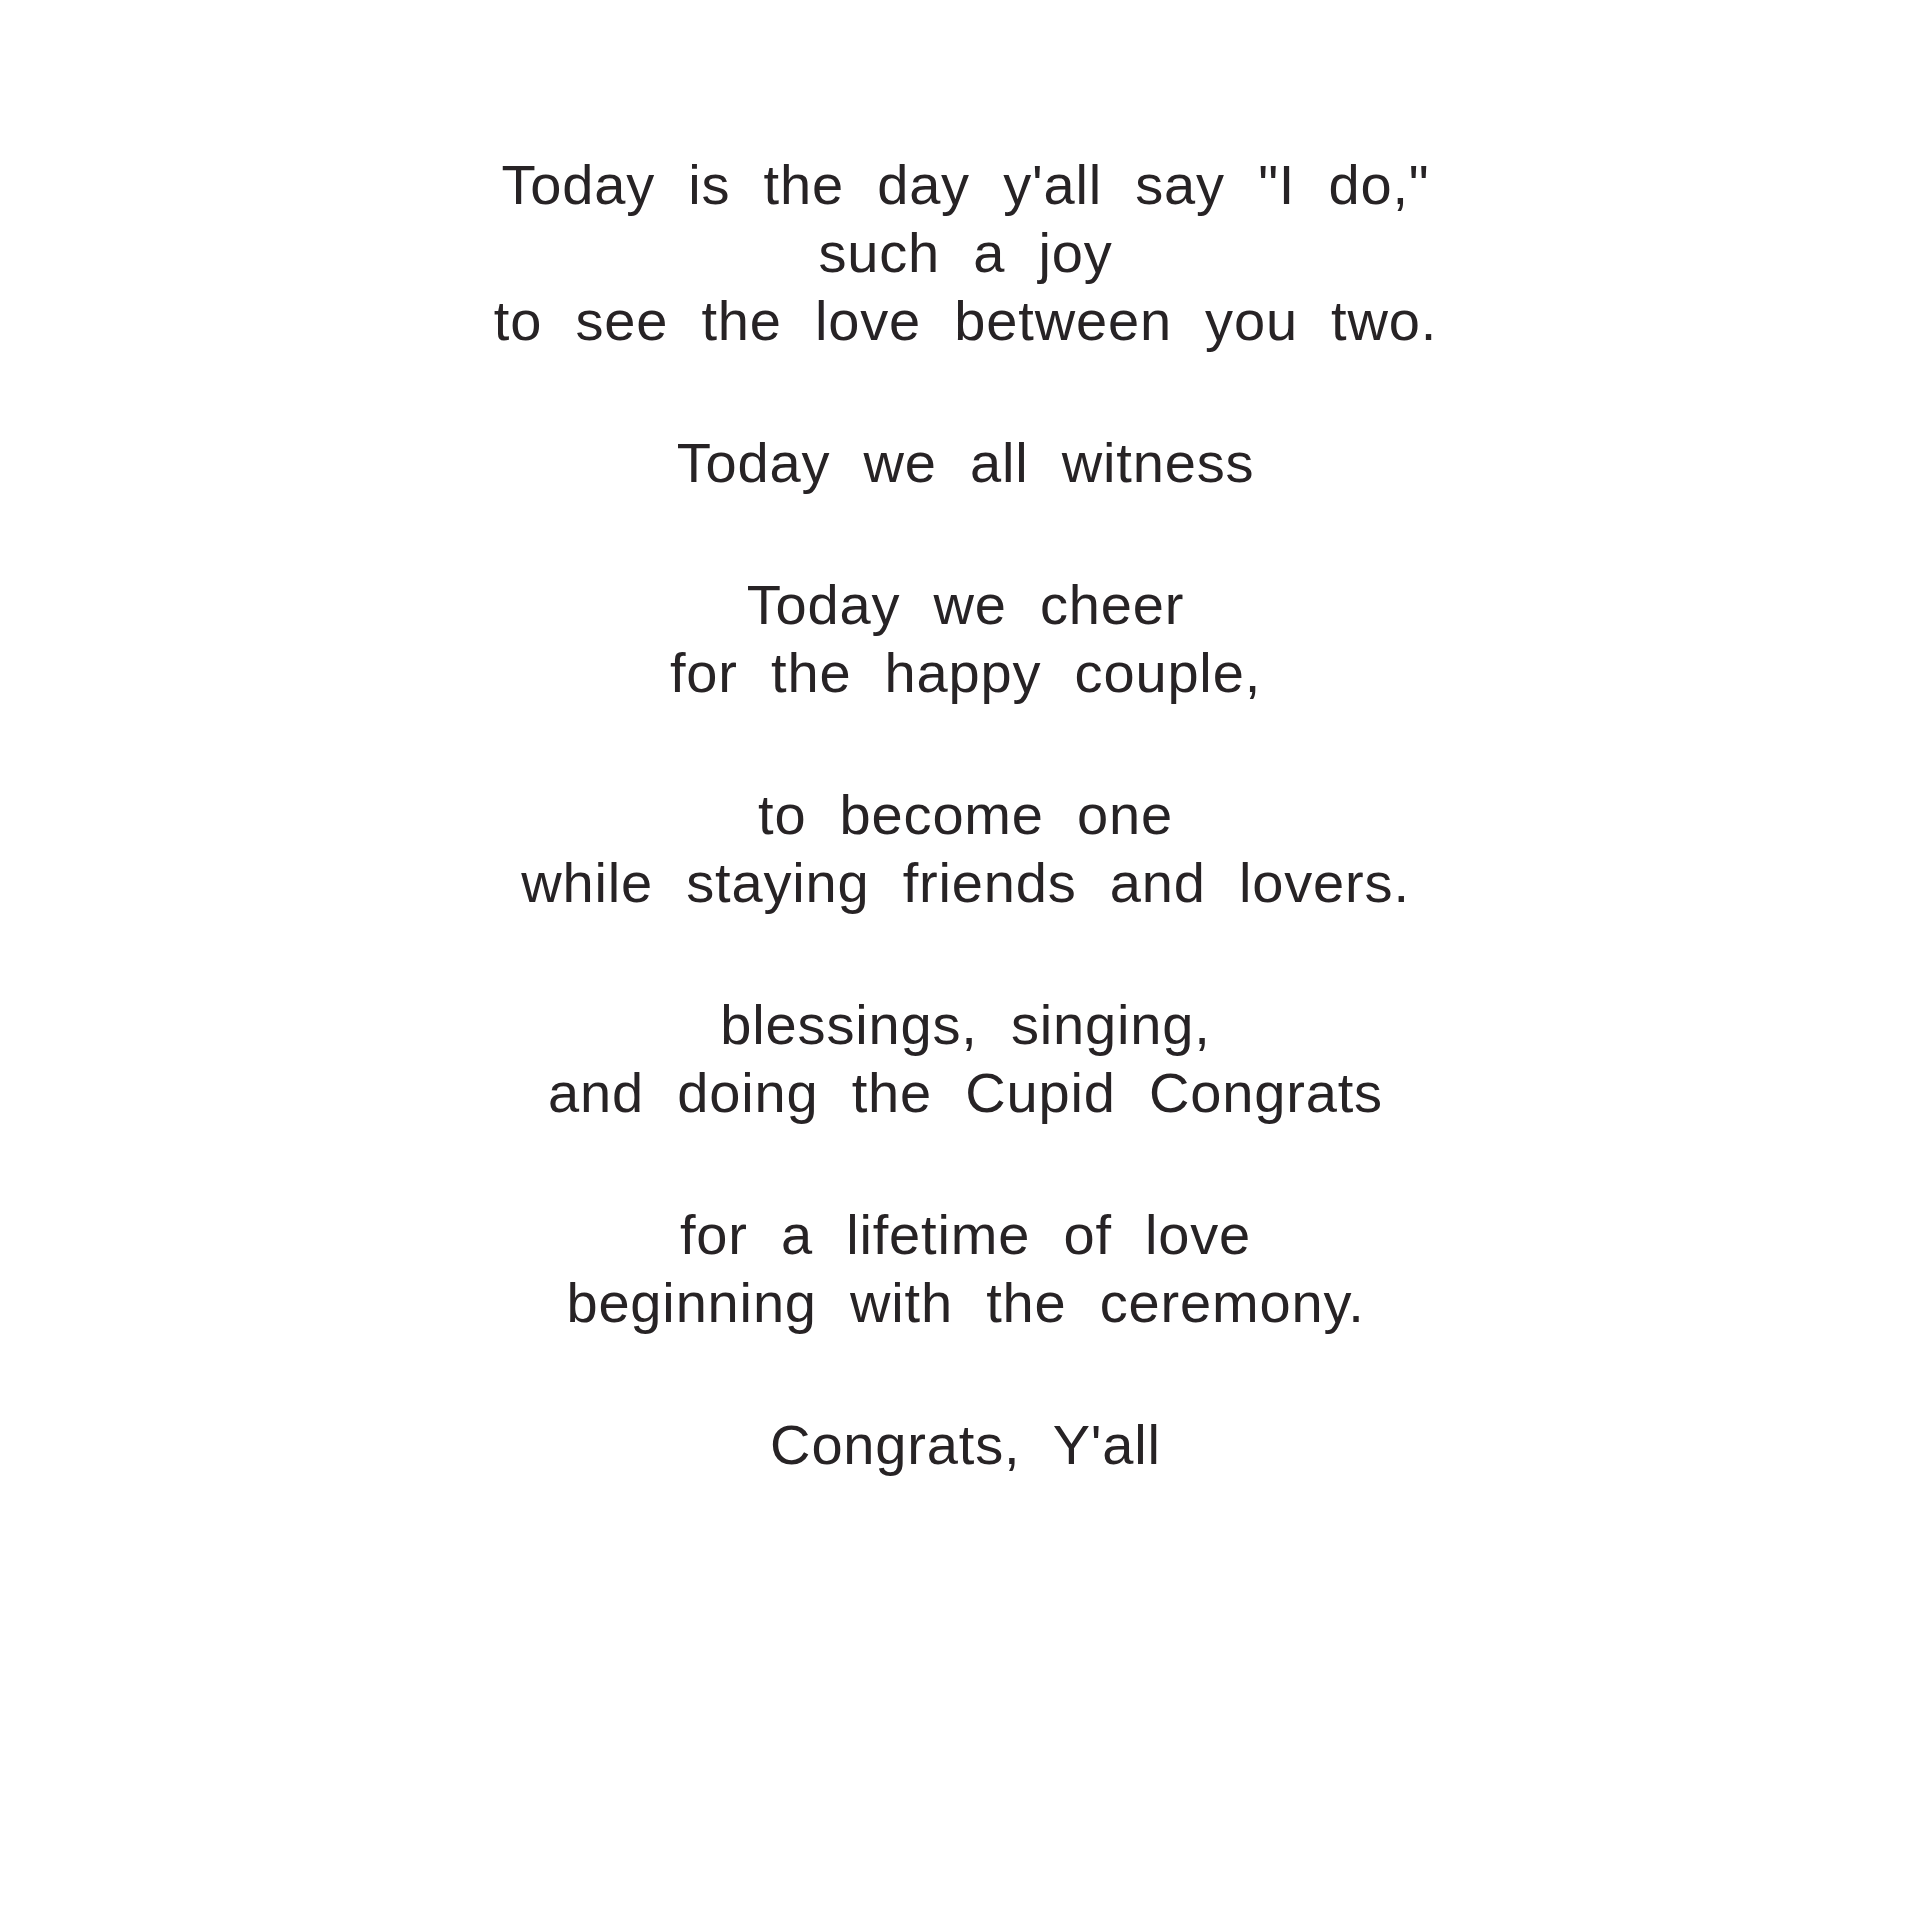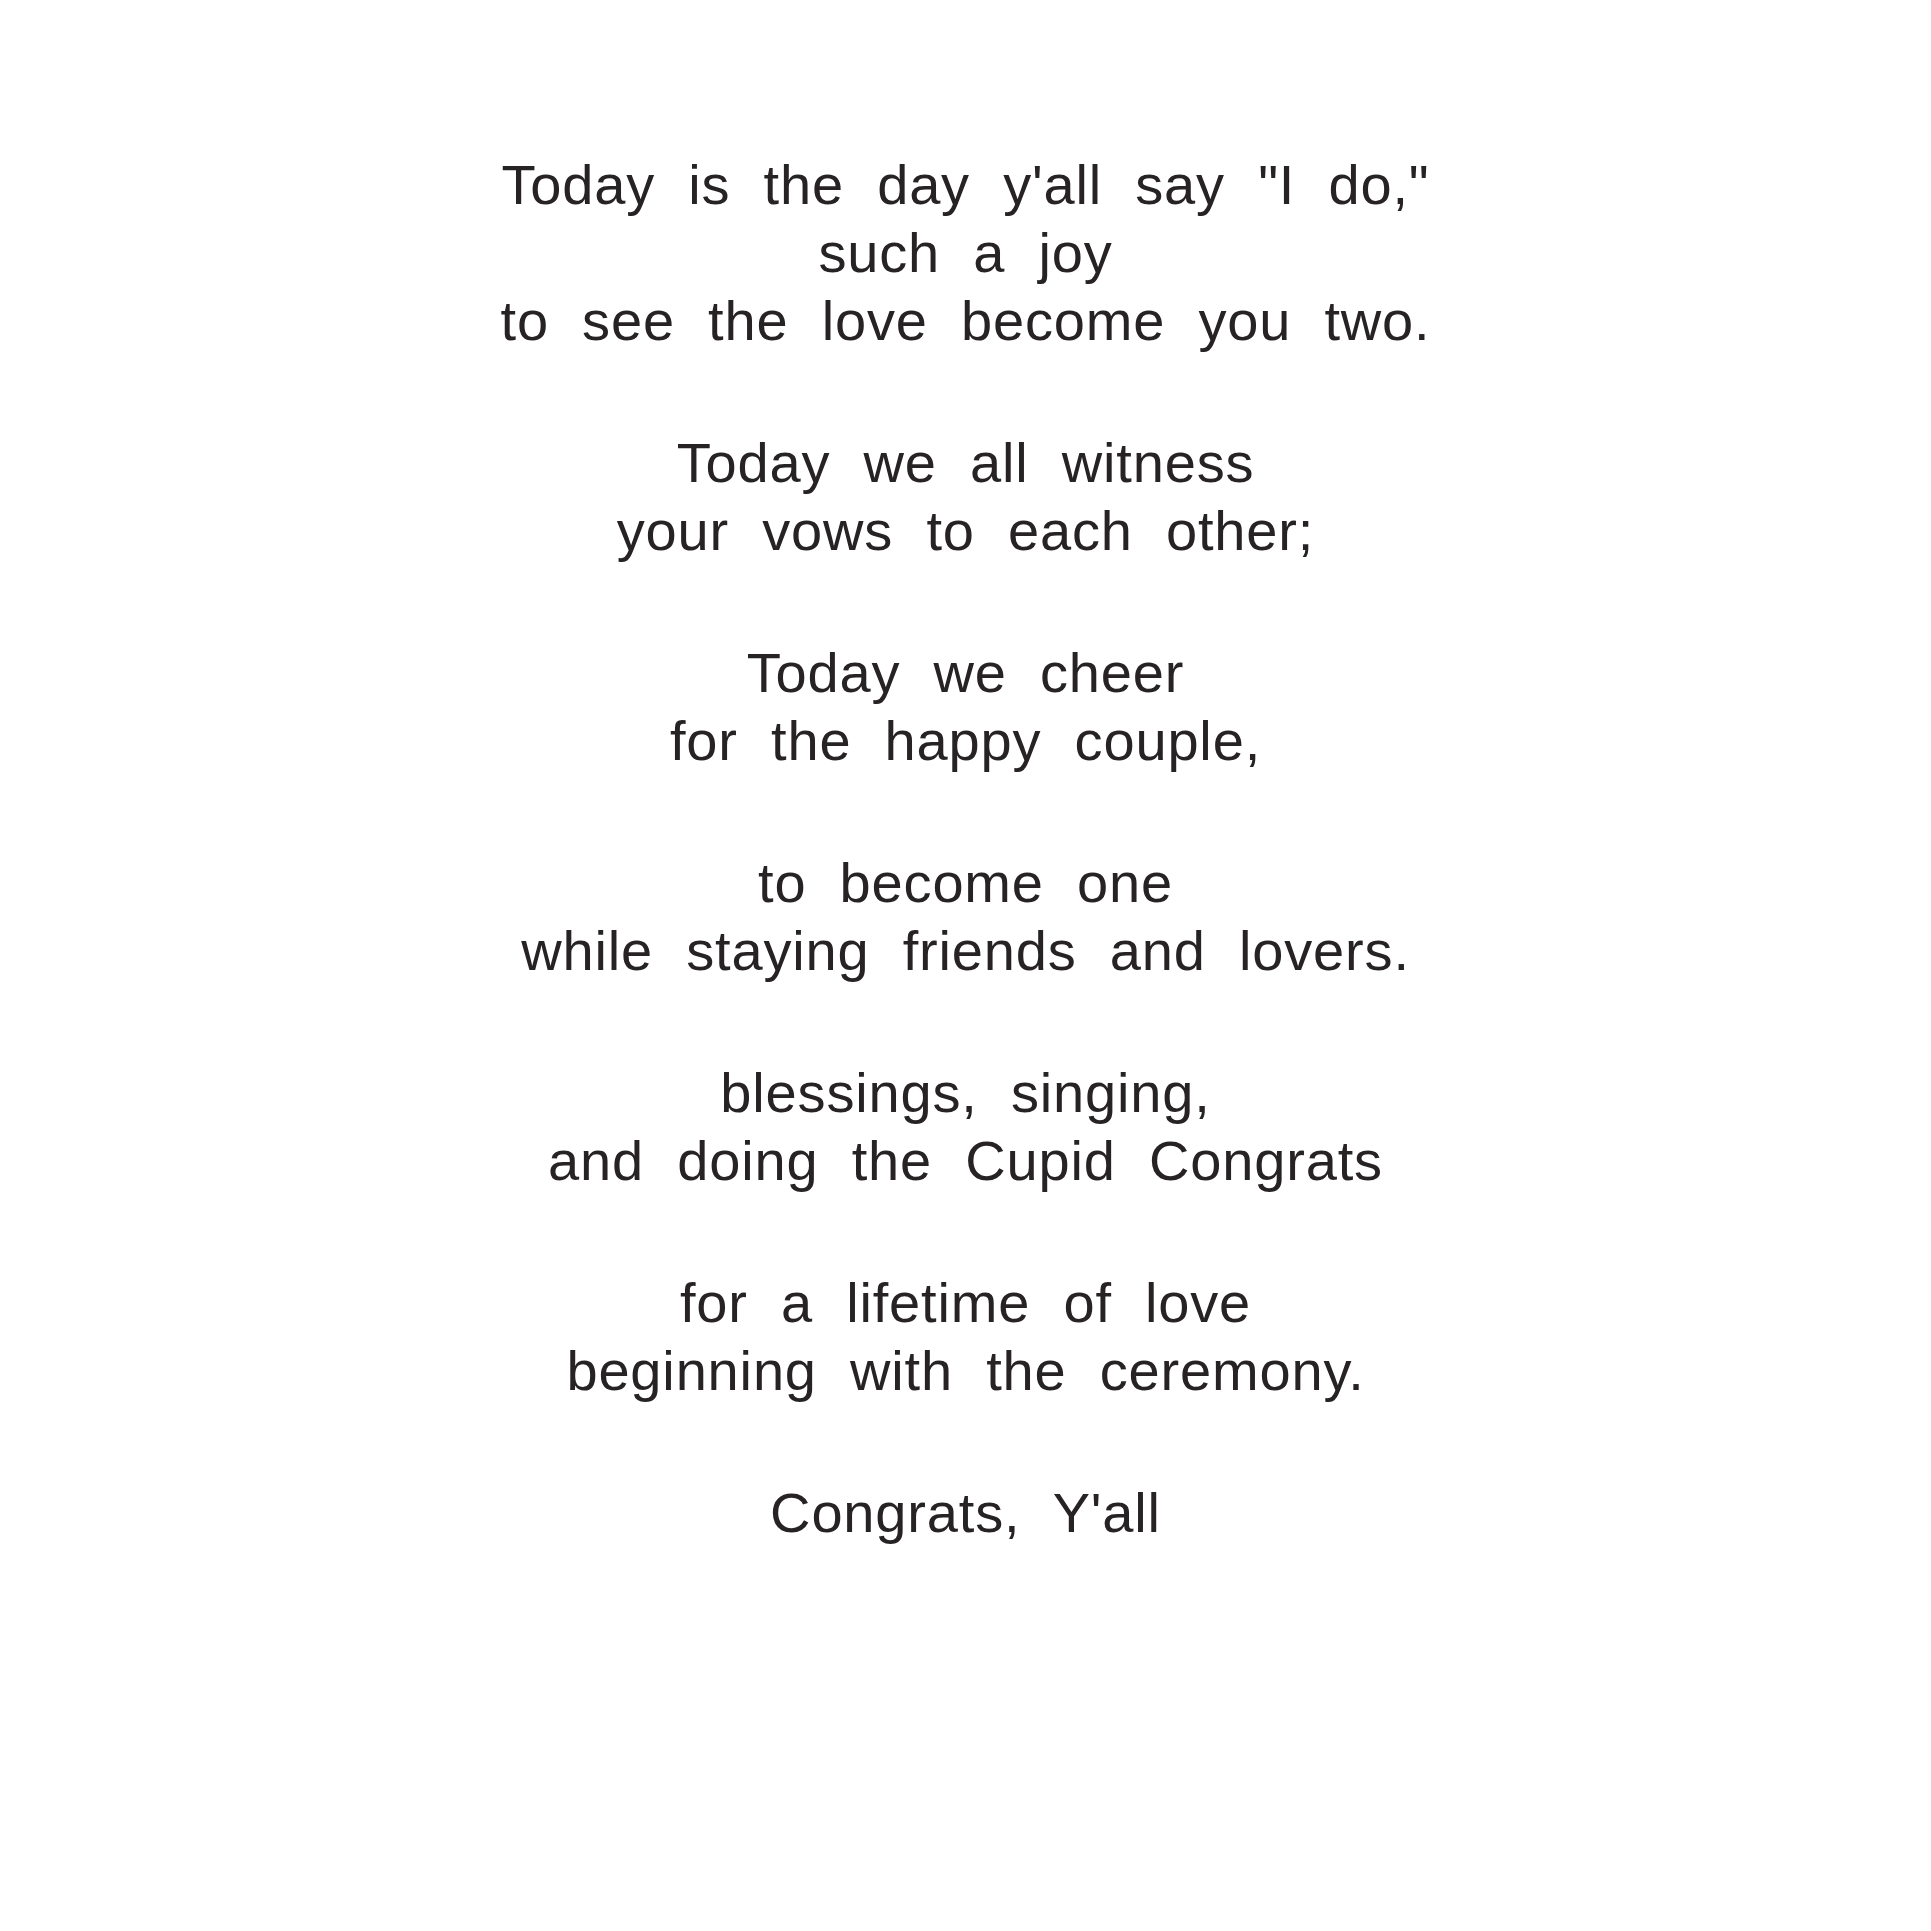--- a/index.html
+++ b/index.html
@@ -39,26 +39,25 @@
   }
 </style>
 </head>
 <body style="background: rgb(255, 255, 255);">
 
 <div class="poem" style="color: rgb(39, 35, 37);">
 
   <div class="stanza">
     <div class="line">Today is the day y'all say "I do,"</div>
     <div class="line">such a joy</div>
-    <div class="line">to see the love become you two.</div>
+    <div class="line">to see the love between you two.</div>
   </div>
 
   <div class="stanza">
     <div class="line">Today we all witness</div>
-    <div class="line">your vows to each other;</div>
   </div>
 
   <div class="stanza">
     <div class="line">Today we cheer</div>
     <div class="line">for the happy couple,</div>
   </div>
 
   <div class="stanza">
     <div class="line">to become one</div>
     <div class="line">while staying friends and lovers.</div>

